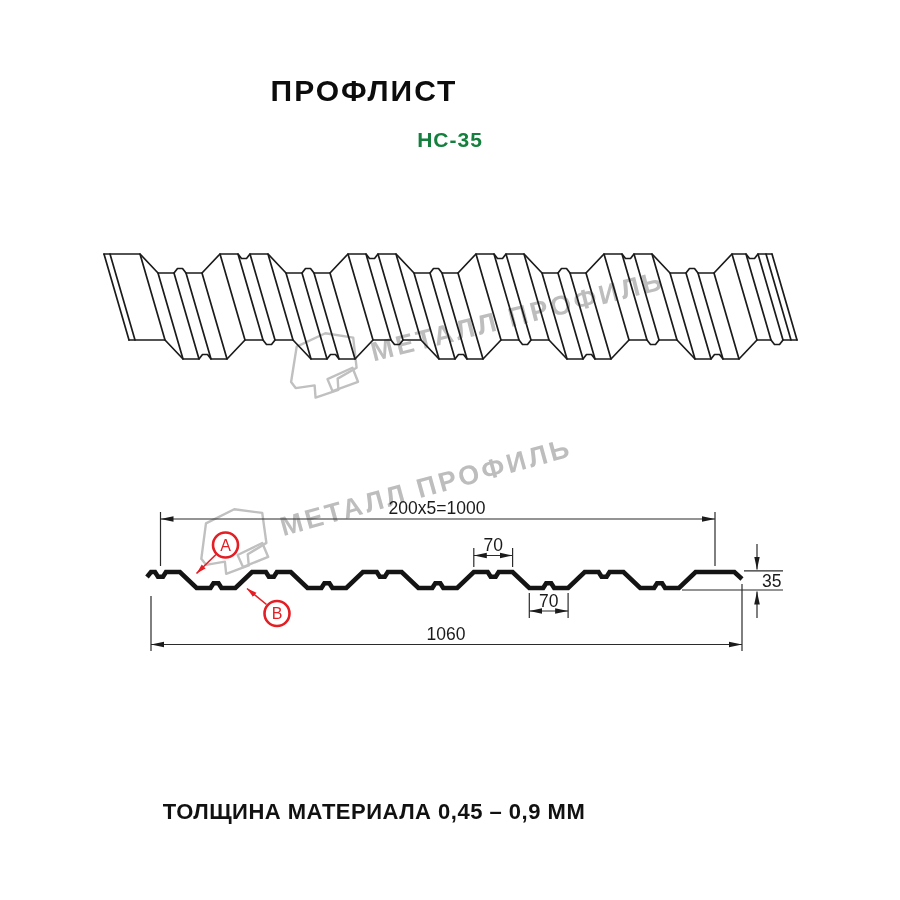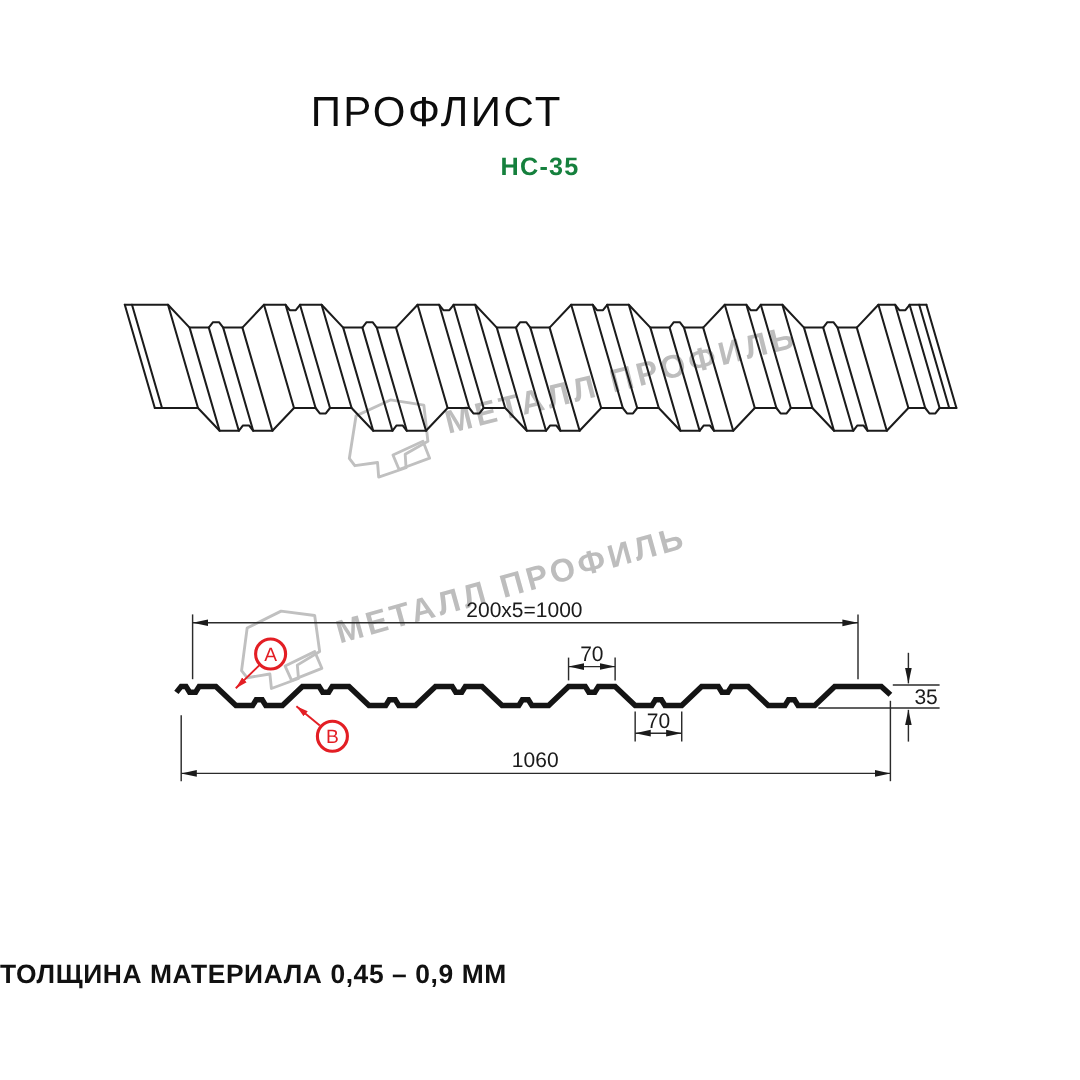--- a/index.html
+++ b/index.html
@@ -1,24 +1,24 @@
 <!DOCTYPE html>
 <html><head>
 <meta charset="utf-8">
 <style>
   html,body{margin:0;padding:0;}
   body{width:900px;height:900px;background:#ffffff;position:relative;overflow:hidden;
        font-family:"Liberation Sans",sans-serif;}
   .stage{position:absolute;left:0;top:0;width:900px;height:900px;}
 
   .page-title{position:absolute;left:0;top:74px;width:728px;text-align:center;
-       font-size:35px;font-weight:normal;letter-spacing:2px;color:#0c0c0c;}
+       font-size:30px;font-weight:bold;letter-spacing:2px;color:#0c0c0c;}
   .page-subtitle{position:absolute;left:0;top:128px;width:900px;text-align:center;
        font-size:21px;font-weight:600;letter-spacing:1px;color:#15803d;}
-  .footer-note{position:absolute;left:0;top:799px;width:748px;text-align:left;
+  .footer-note{position:absolute;left:0;top:799px;width:748px;text-align:center;
        font-size:22px;font-weight:600;letter-spacing:.5px;color:#111;}
 
   .watermark{position:absolute;display:flex;align-items:center;gap:10px;
        transform-origin:left center;pointer-events:none;}
   .watermark .wm-text{font-size:27px;font-weight:bold;letter-spacing:3px;
        color:#bdbdbd;white-space:nowrap;}
   .wm-upper{left:286px;top:342px;transform:rotate(-14deg);}
   .wm-lower{left:196px;top:519px;transform:rotate(-15.5deg);}
 
   svg.overlay{position:absolute;left:0;top:0;}

